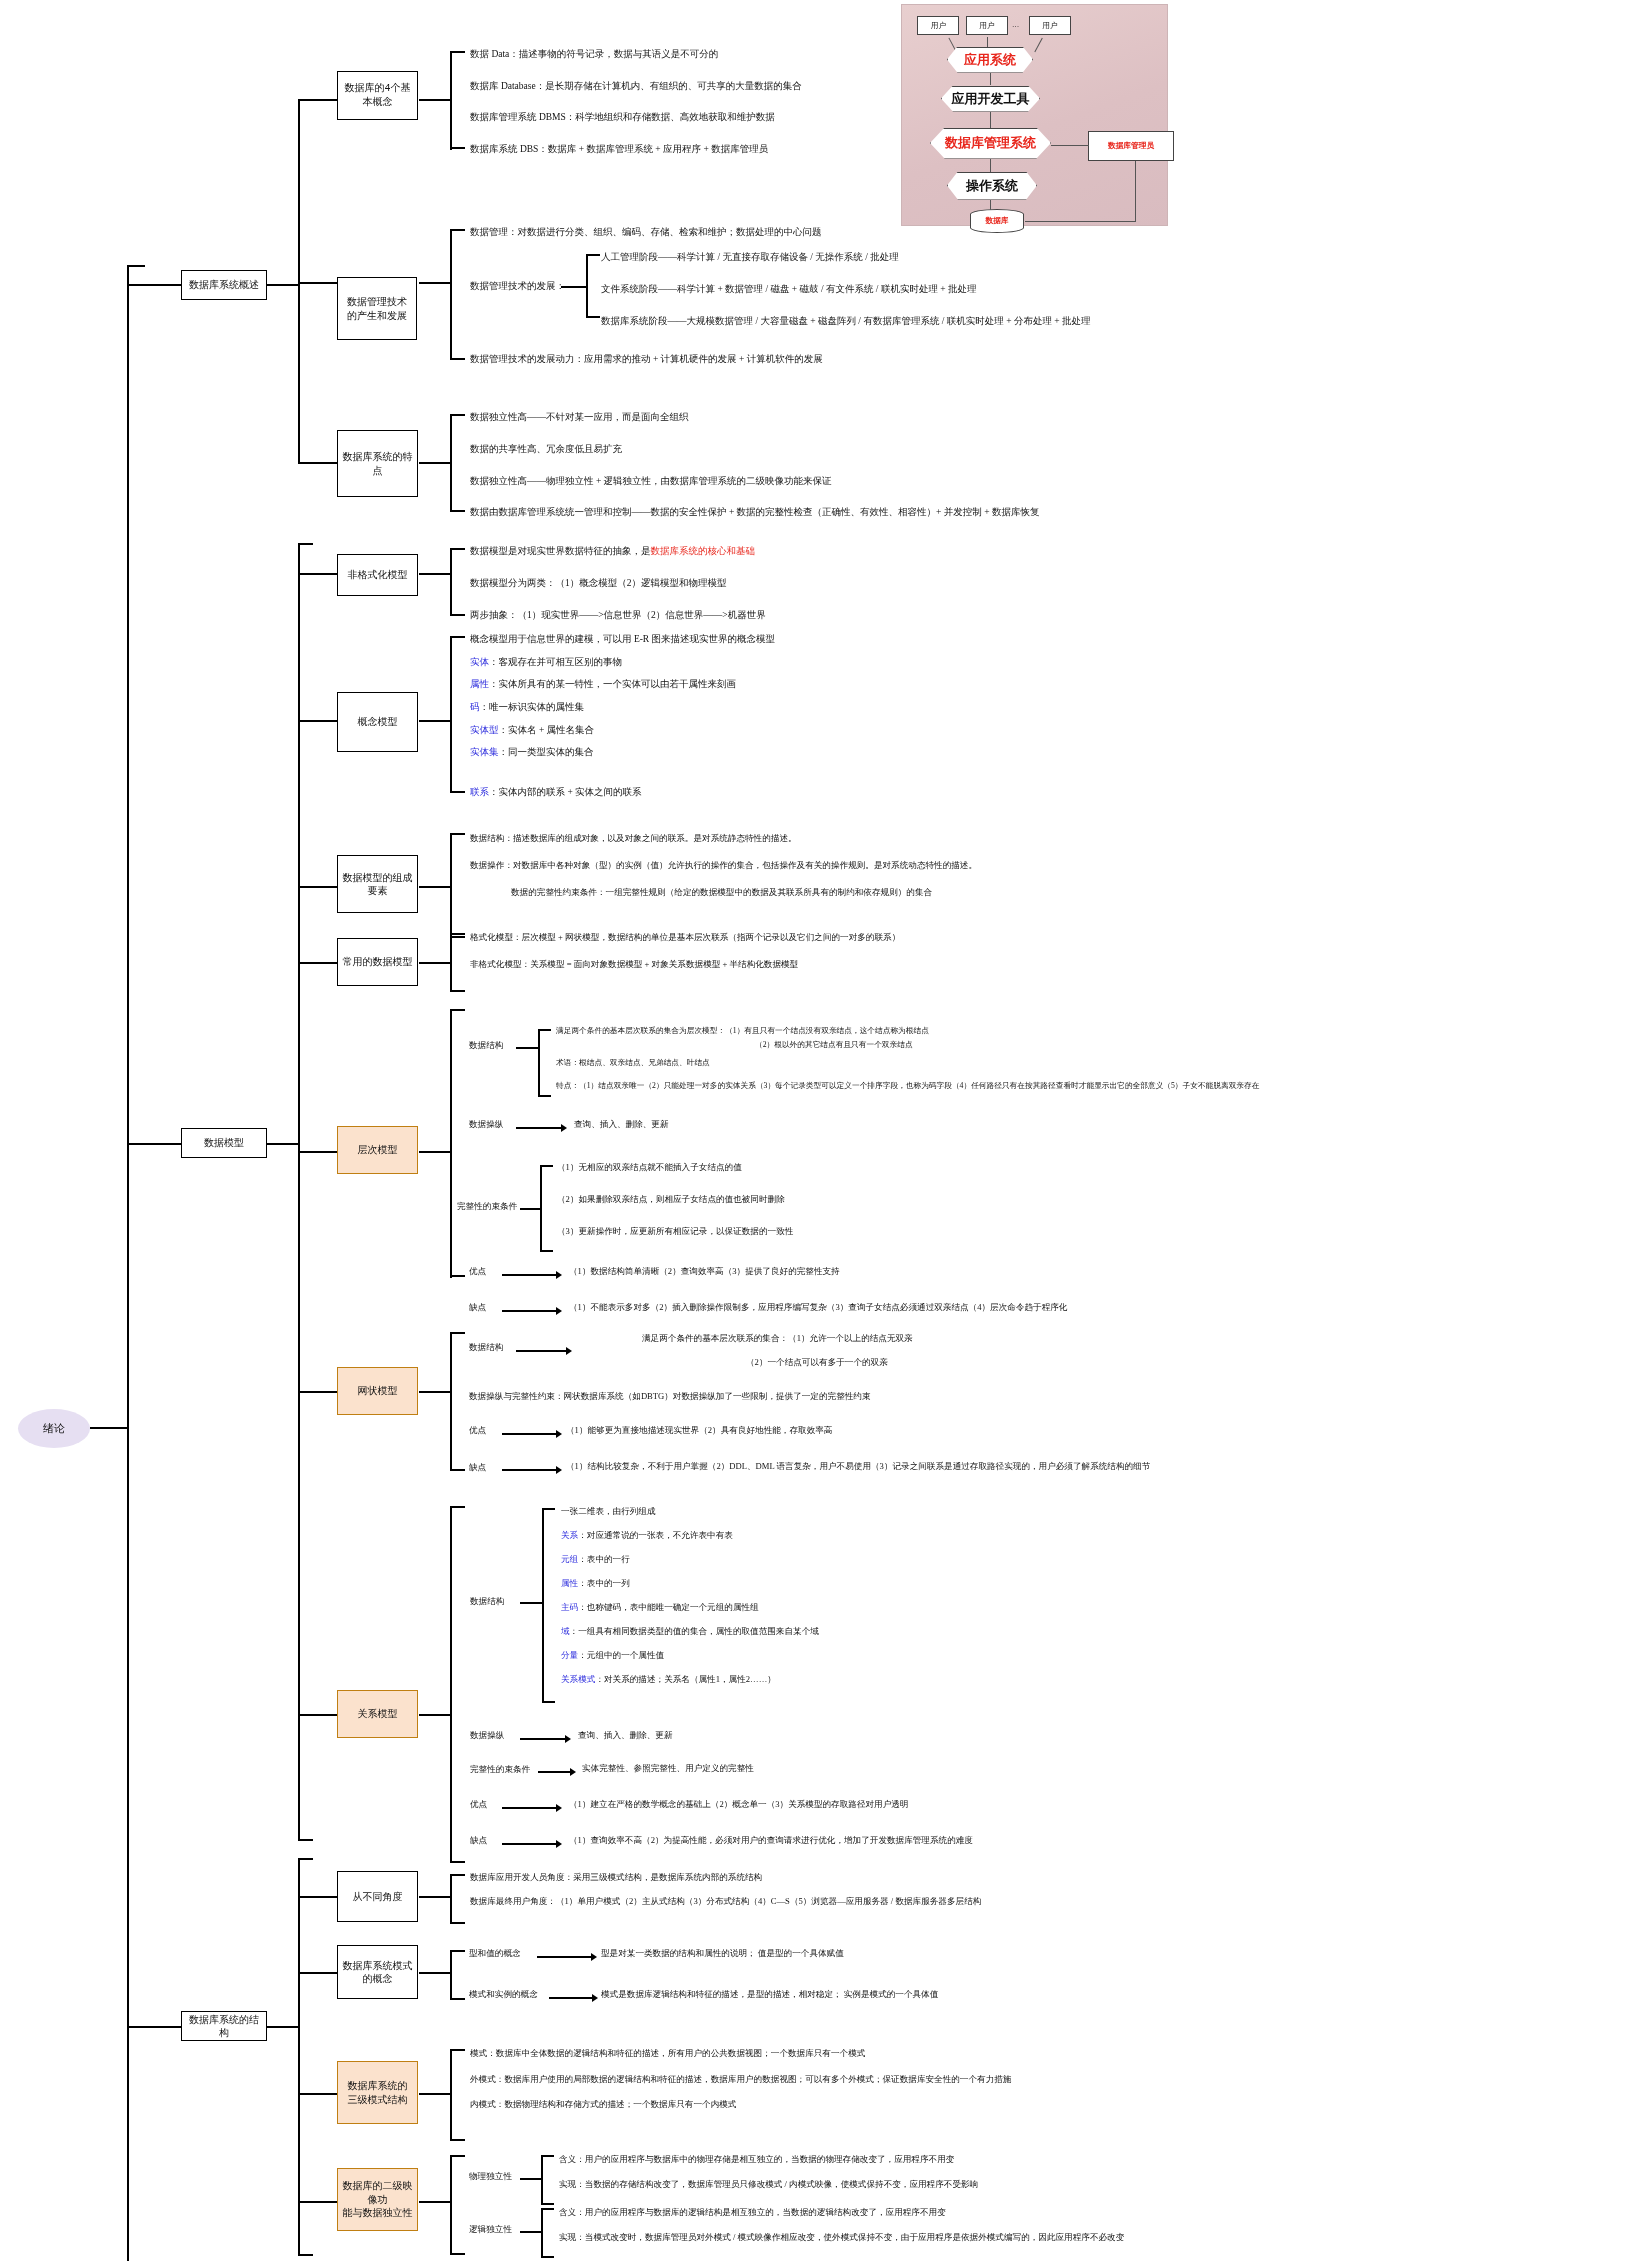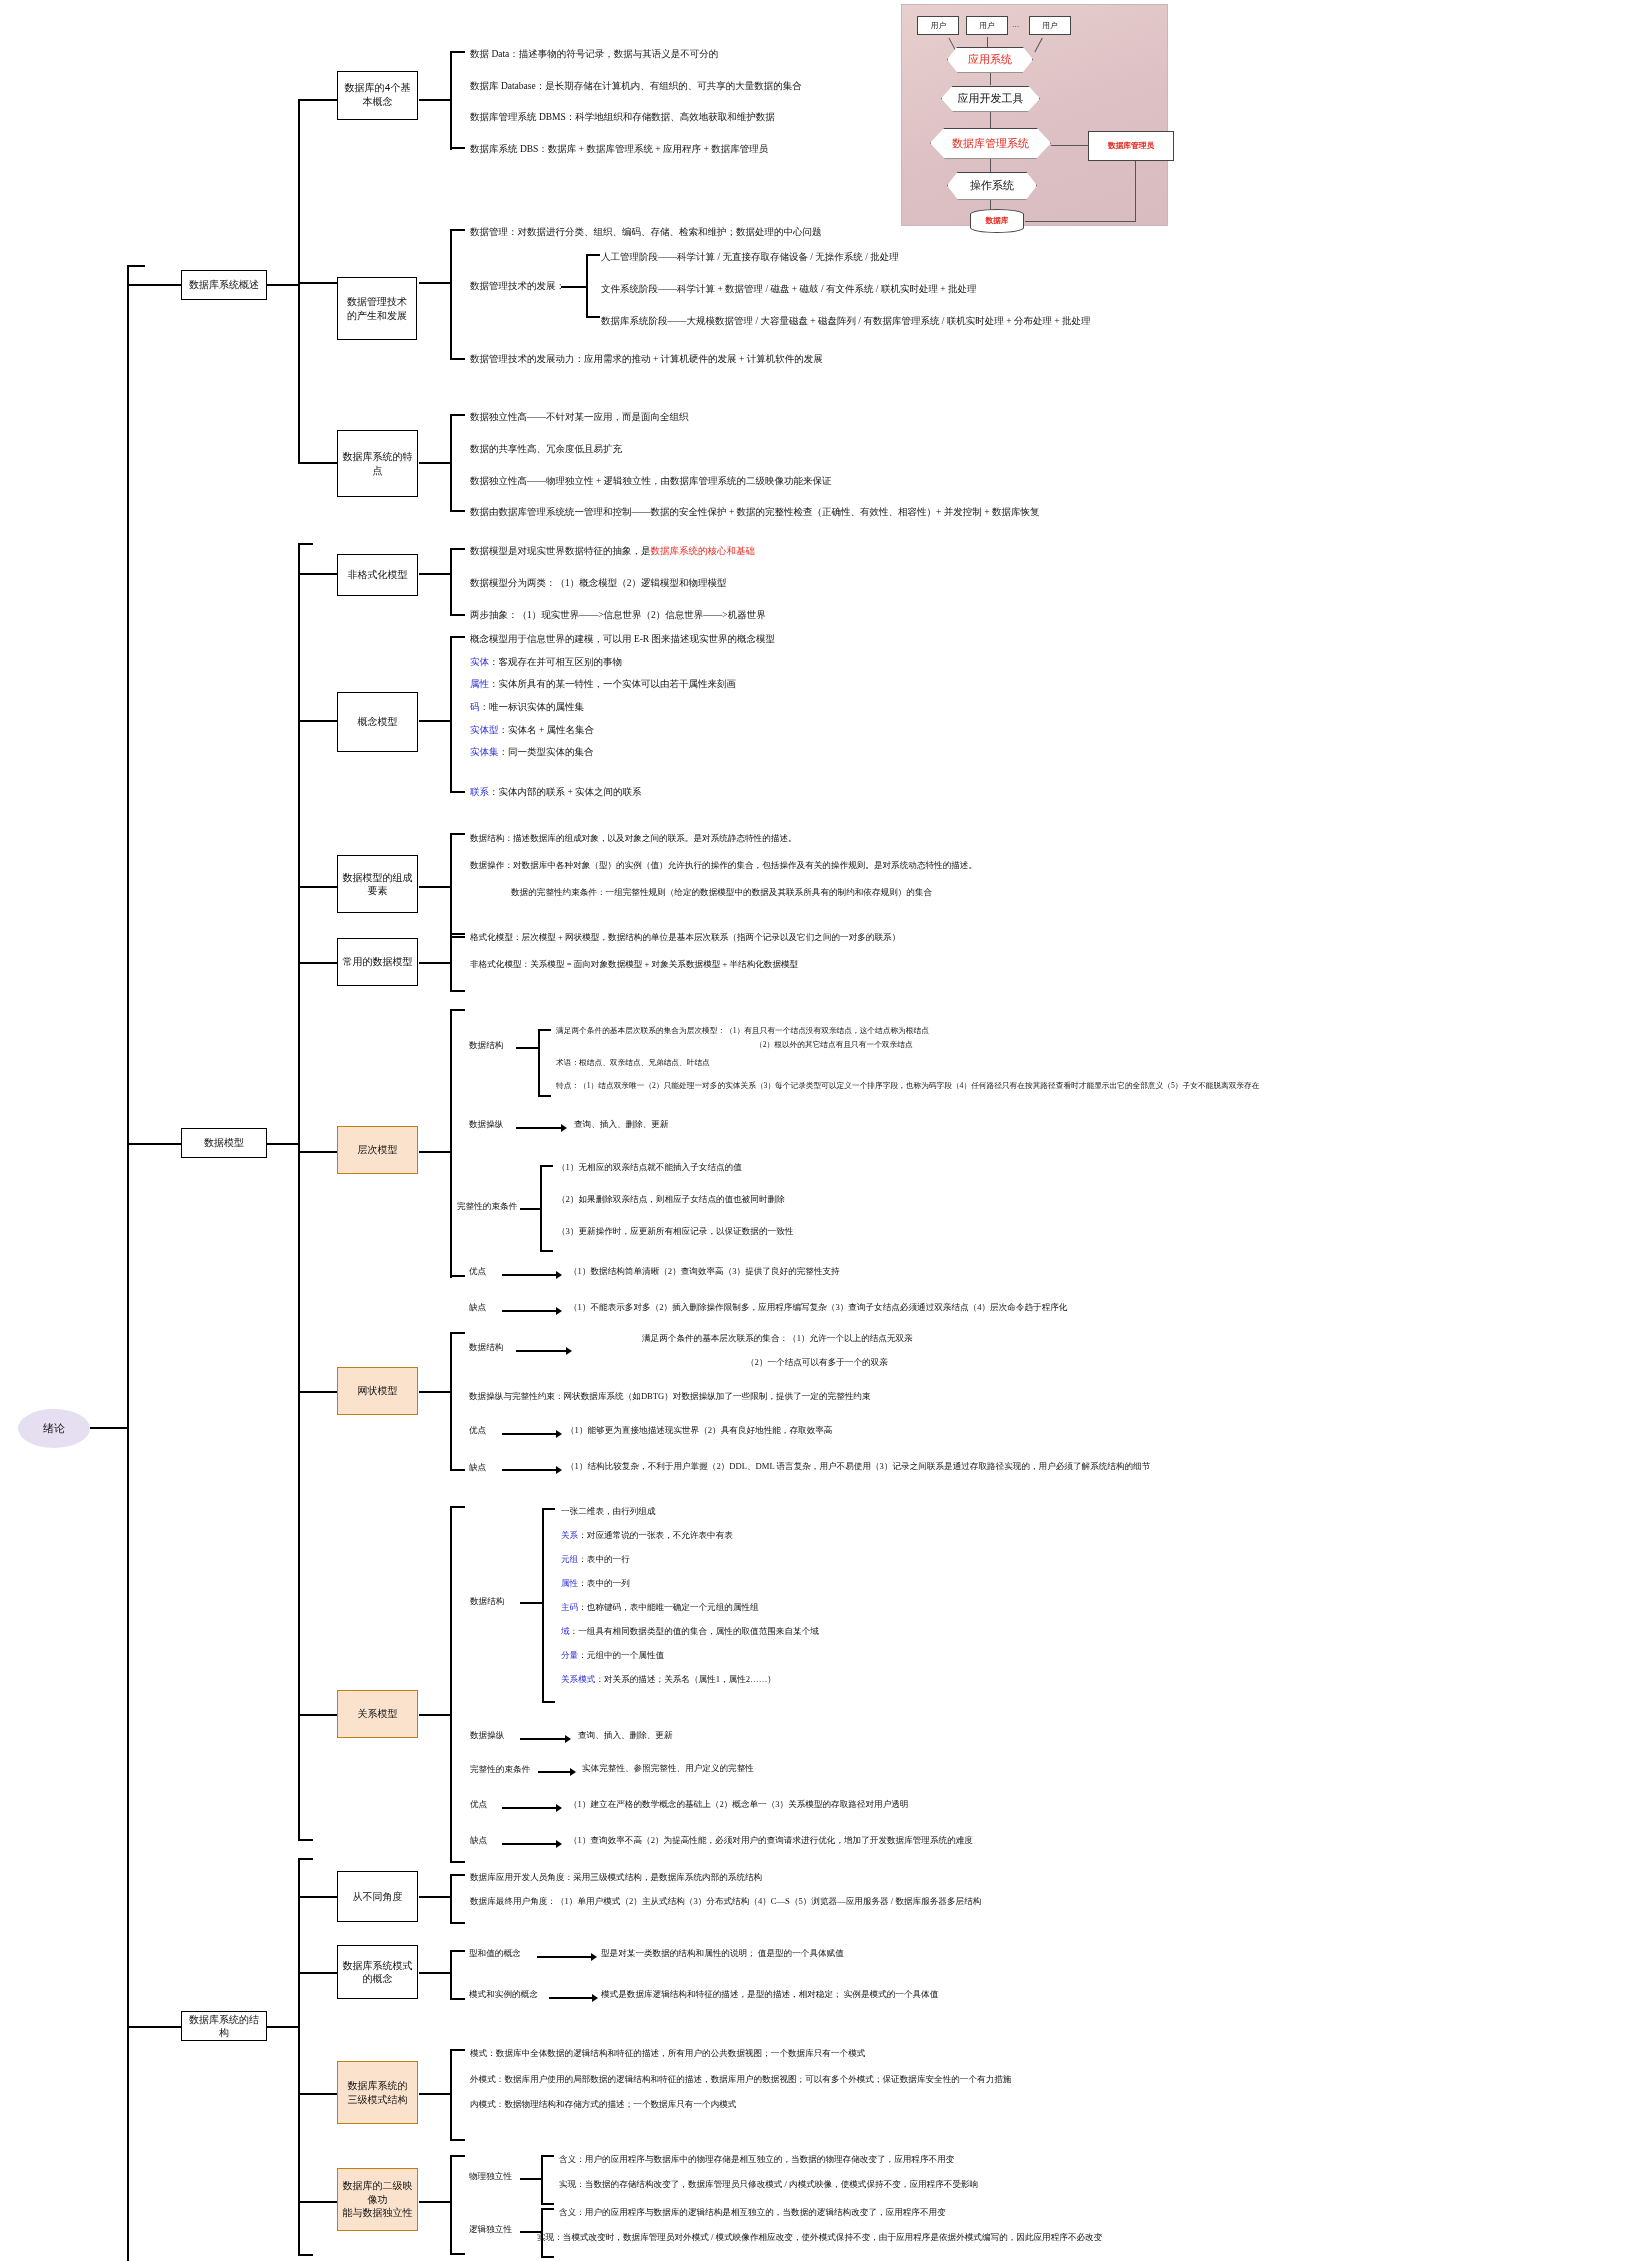--- a/index.html
+++ b/index.html
@@ -55,21 +55,21 @@
     border:0.5px solid #cdb4b6;
   }
   .fig1 .ubox {
     position:absolute; border:0.5px solid #444; background:#fff;
     font-size:7.7px; display:flex; align-items:center; justify-content:center;
     font-family:"Liberation Serif",serif;
   }
   .hex {
     position:absolute; background:#fff; border:0.5px solid #444;
     display:flex; align-items:center; justify-content:center;
-    font-size:11px; font-weight:normal;
+    font-size:13px; font-weight:bold;
     clip-path:polygon(12% 0,88% 0,100% 50%,88% 100%,12% 100%,0 50%);
   }
   .cyl {
     position:absolute; background:#fff; border:0.5px solid #444;
     border-radius:50%/22%;
     display:flex; align-items:center; justify-content:center;
     font-size:7.7px; font-weight:bold;
   }
   .fig1 .ln { position:absolute; background:#555; }
 </style>
@@ -340,21 +340,21 @@
   <div class="hline" style="left:541px; top:2203px; width:12.7px;"></div>
   <div class="txt sm" style="left:559px;top:2154px;">含义：用户的应用程序与数据库中的物理存储是相互独立的，当数据的物理存储改变了，应用程序不用变</div>
   <div class="txt sm" style="left:559px;top:2179px;">实现：当数据的存储结构改变了，数据库管理员只修改模式 / 内模式映像，使模式保持不变，应用程序不受影响</div>
 
   <div class="txt sm" style="left:469px;top:2224px;">逻辑独立性</div>
   <div class="hline" style="left:520px; top:2231px; width:21px;"></div>
   <div class="vline" style="left:541px; top:2208px; height:50px;"></div>
   <div class="hline" style="left:541px; top:2208px; width:12.7px;"></div>
   <div class="hline" style="left:541px; top:2256px; width:12.7px;"></div>
   <div class="txt sm" style="left:559px;top:2207px;">含义：用户的应用程序与数据库的逻辑结构是相互独立的，当数据的逻辑结构改变了，应用程序不用变</div>
-  <div class="txt sm" style="left:537px;top:2232px;">实现：当模式改变时，数据库管理员对外模式 / 模式映像作相应改变，使外模式保持不变，由于应用程序是依据外模式编写的，因此应用程序不必改变</div>
+  <div class="txt sm" style="left:559px;top:2232px;">实现：当模式改变时，数据库管理员对外模式 / 模式映像作相应改变，使外模式保持不变，由于应用程序是依据外模式编写的，因此应用程序不必改变</div>
 
   <div class="fig1">
     <div class="ubox" style="left:15.4px;top:11.8px;width:42px;height:19px;">用户</div>
     <div class="ubox" style="left:64px;top:11.8px;width:42px;height:19px;">用户</div>
     <div style="position:absolute;left:110px;top:16.3px;font-size:7.2px;">…</div>
     <div class="ubox" style="left:127px;top:11.8px;width:42px;height:19px;">用户</div>
 
     <div class="ln" style="left:50px;top:32px;width:0.9px;height:15.4px;transform:rotate(-28deg);"></div>
     <div class="ln" style="left:85px;top:32px;width:0.9px;height:15.4px;"></div>
     <div class="ln" style="left:136px;top:32px;width:0.9px;height:16.3px;transform:rotate(28deg);"></div>

